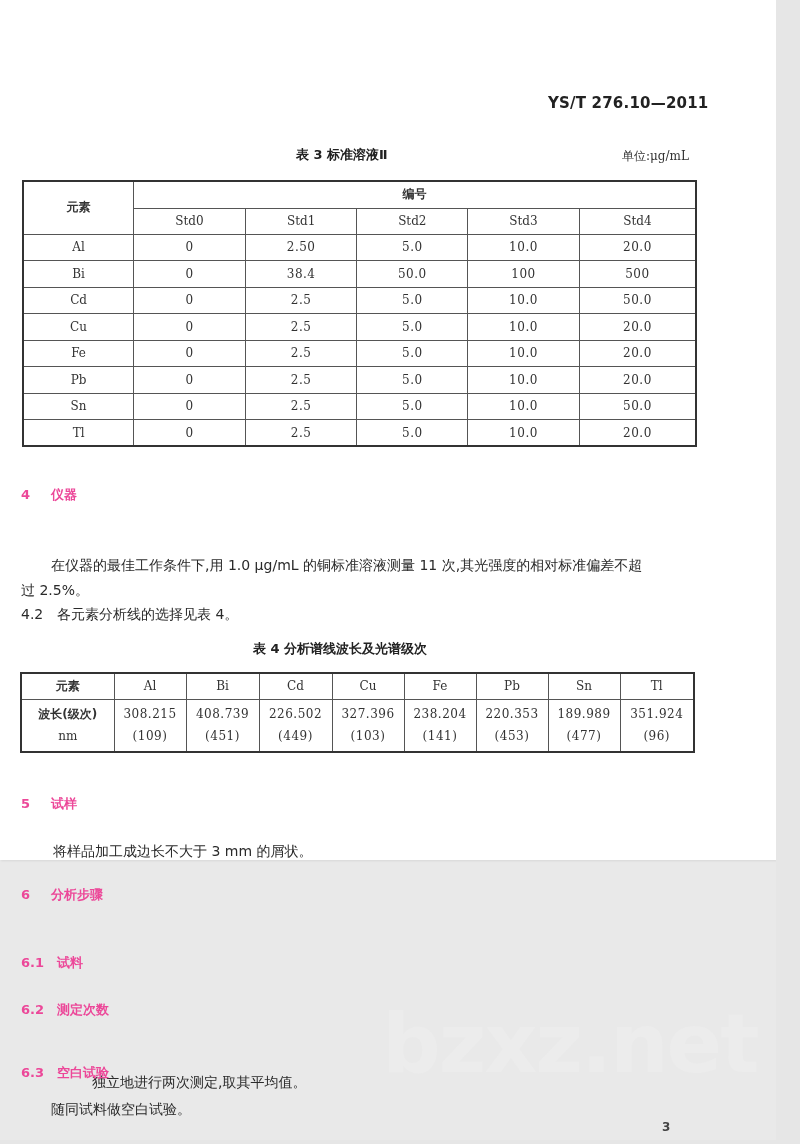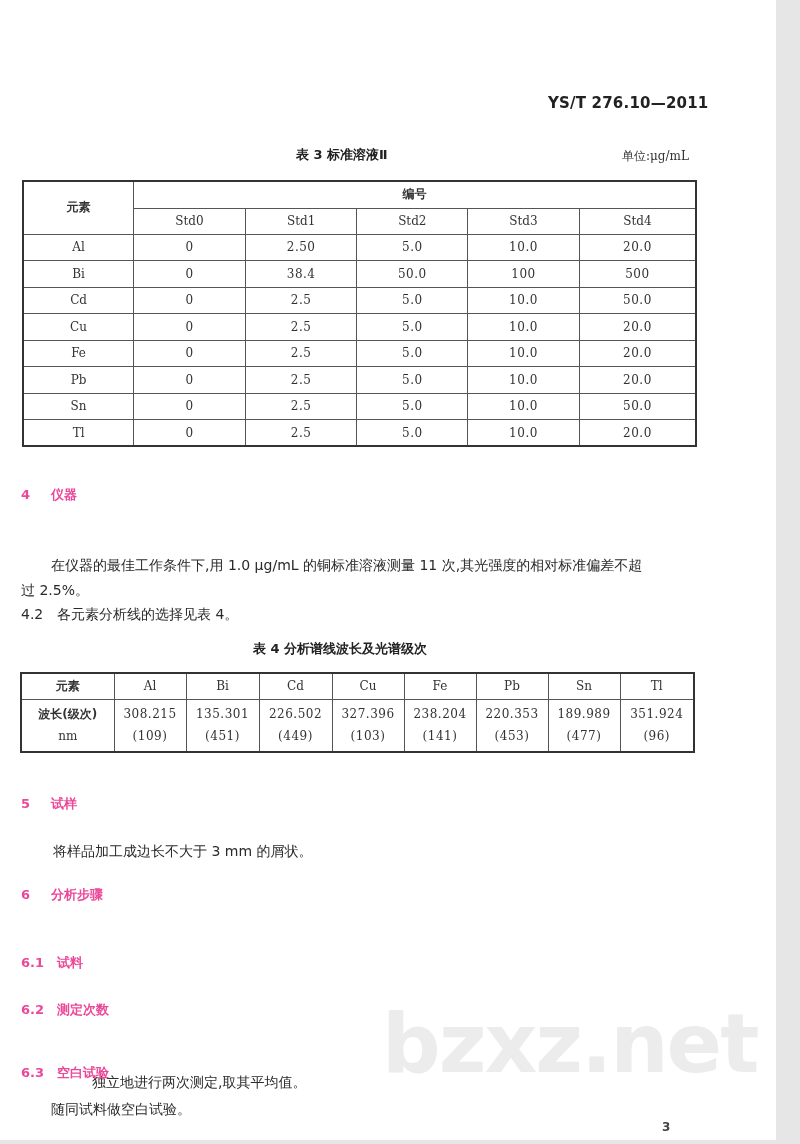--- a/index.html
+++ b/index.html
@@ -3,21 +3,21 @@
   <meta charset="utf-8">
   <style>
     html, body { margin: 0; padding: 0; }
     body {
       width: 800px; height: 1144px; position: relative; overflow: hidden;
       background: #e9e9e9;
       font-family: "DejaVu Serif", "Liberation Serif", serif;
       color: #2a2a2a;
     }
     .page {
-      position: absolute; left: 0; top: 0; width: 776px; height: 1140px;
+      position: absolute; left: 0; top: 0; width: 776px; height: 860px;
       background: #ffffff;
       box-shadow: 1px 1px 2px rgba(0,0,0,0.08);
     }
     .right-strip {
       position: absolute; left: 776px; top: 0; width: 24px; height: 1144px;
       background: #e6e6e6;
     }
     .bottom-strip {
       position: absolute; left: 0; top: 1140px; width: 800px; height: 4px;
       background: #e6e6e6;
@@ -202,21 +202,21 @@
     <tr style="height:53px">
       <td style="line-height:22px">
         <div class="cjk-head">波长(级次)</div>
         <div>nm</div>
       </td>
       <td class="num" style="line-height:22px">
             <div>308.215</div>
             <div>(109)</div>
           </td>
       <td class="num" style="line-height:22px">
-            <div>135.301</div>
+            <div>408.739</div>
             <div>(451)</div>
           </td>
       <td class="num" style="line-height:22px">
             <div>226.502</div>
             <div>(449)</div>
           </td>
       <td class="num" style="line-height:22px">
             <div>327.396</div>
             <div>(103)</div>
           </td>

